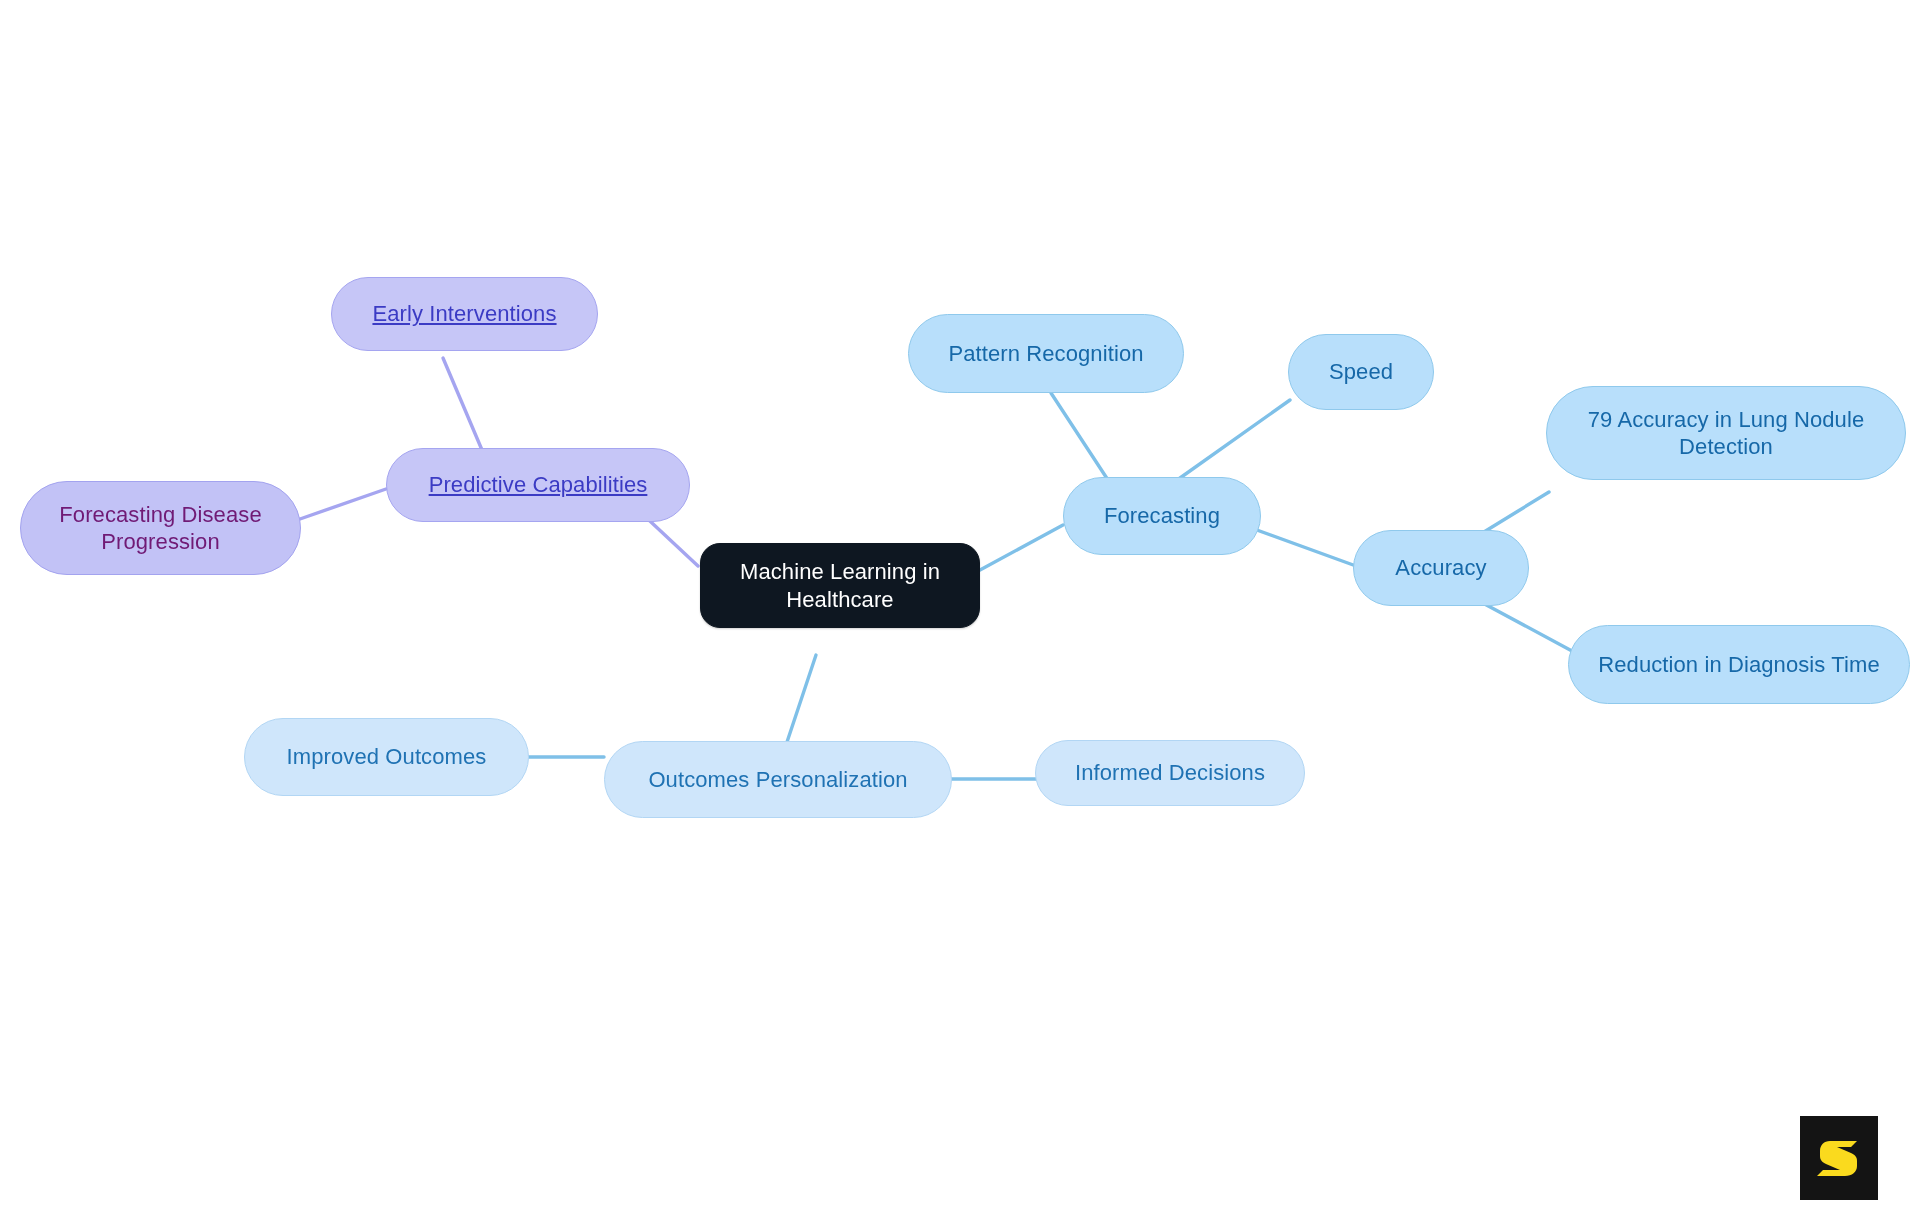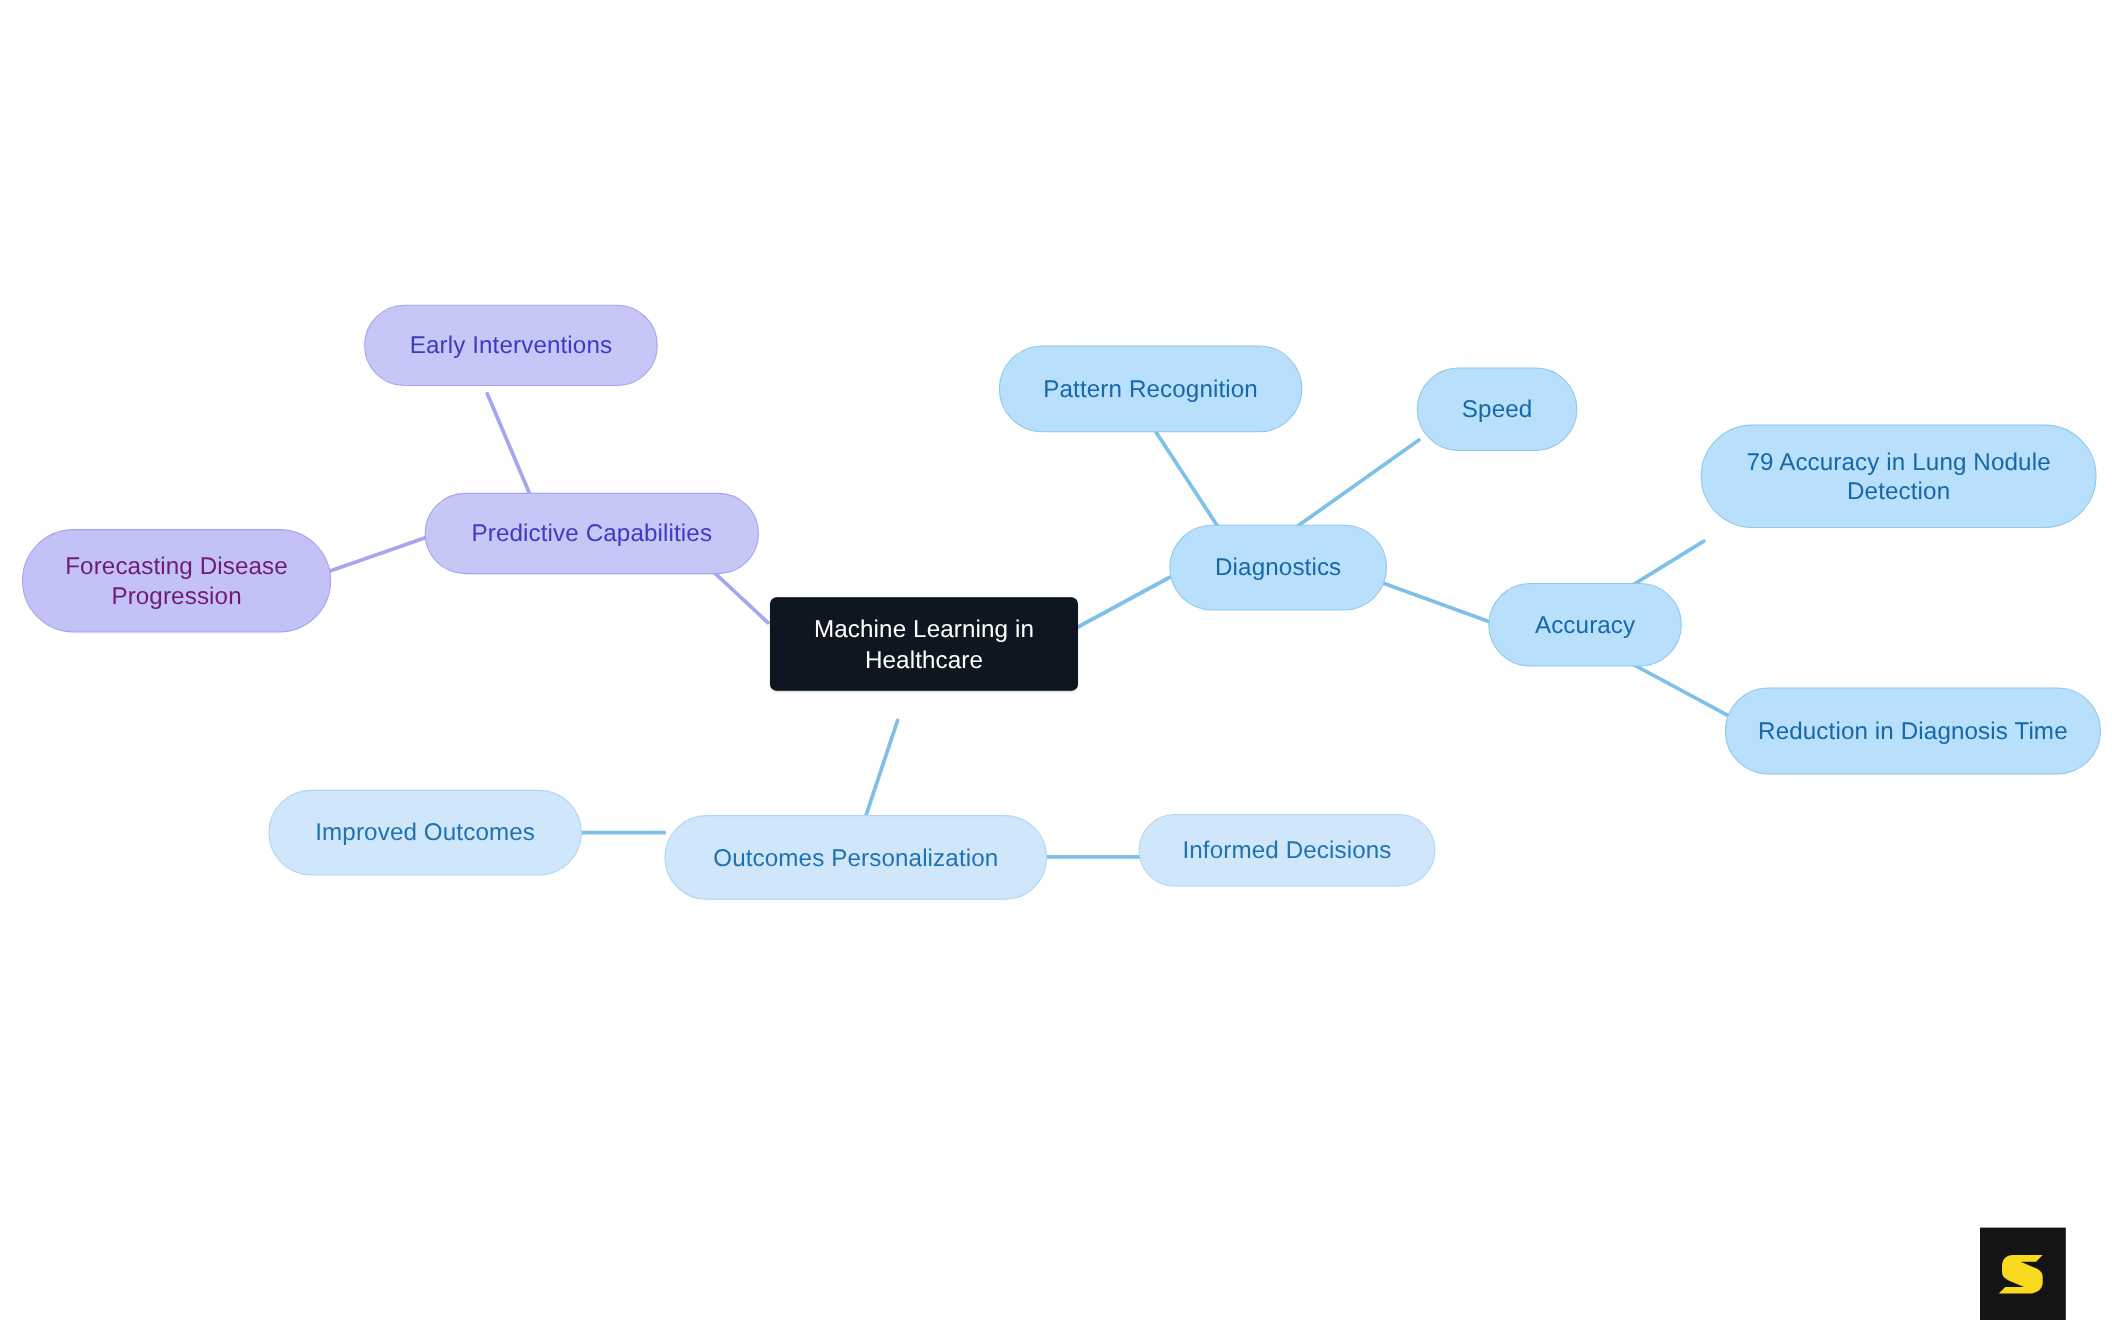--- a/index.html
+++ b/index.html
@@ -36,41 +36,42 @@
     border-radius: 999px;
     line-height: 1.24;
     letter-spacing: 0.1px;
     padding: 6px 14px;
     z-index: 5;
   }
   .node-root {
     background: #0e1721;
     color: #ffffff;
     border: 1px solid #0e1721;
-    border-radius: 6px;
+    border-radius: 20px;
     font-size: 22px;
     box-shadow: 0 1px 2px rgba(0,0,0,0.18);
   }
   .node-blue {
     background: #b8dffb;
     color: #1668a8;
     border: 1.5px solid #8fc9ec;
     font-size: 22px;
   }
   .node-blue-light {
     background: #cfe6fb;
     color: #1f72b3;
     border: 1.5px solid #b2d6f4;
     font-size: 22px;
   }
   .node-purple {
     background: #c6c6f7;
     color: #3b3bc4;
     border: 1.5px solid #a5a5f0;
     font-size: 22px;
+    text-decoration: underline;
   }
   .node-purple-deep {
     background: #c2c2f6;
     color: #701a75;
     border: 1.5px solid #a3a3ef;
     font-size: 22px;
   }
   .logo {
     position: absolute;
     background: #141414;
@@ -110,21 +111,21 @@
     <line x1="482" y1="450" x2="443" y2="358" stroke="#a5a5f0" stroke-width="3.4" stroke-linecap="round"></line>
 
     <line x1="386" y1="489" x2="300" y2="519" stroke="#a5a5f0" stroke-width="3.4" stroke-linecap="round"></line>
   </svg>
 
   <div class="node node-root" style="left:700px; top:543px; width:280px; height:85px;">
     <span>Machine Learning in Healthcare</span>
   </div>
 
   <div class="node node-blue" style="left:1063px; top:477px; width:198px; height:78px;">
-    <span>Diagnostics</span>
+    <span>Forecasting</span>
   </div>
 
   <div class="node node-blue" style="left:908px; top:314px; width:276px; height:79px;">
     <span>Pattern Recognition</span>
   </div>
 
   <div class="node node-blue" style="left:1288px; top:334px; width:146px; height:76px;">
     <span>Speed</span>
   </div>
 

